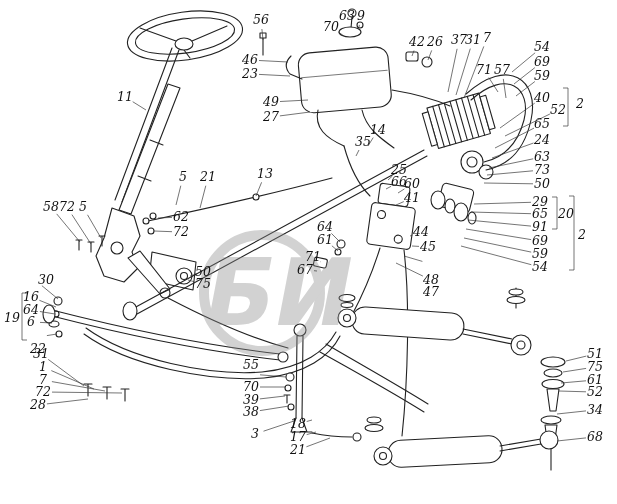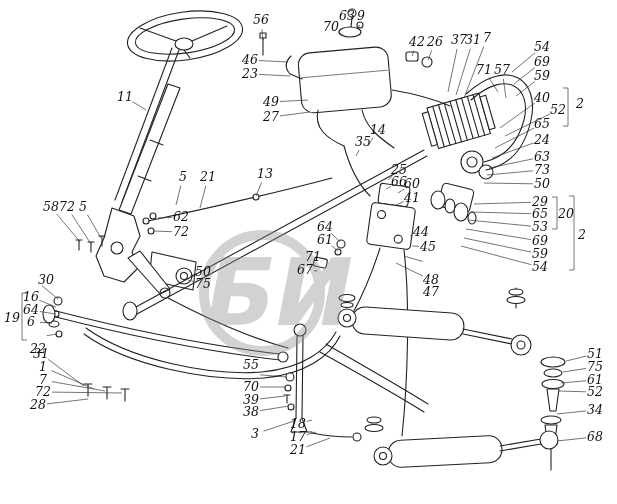--- a/index.html
+++ b/index.html
@@ -307,21 +307,21 @@
       <span class="part-label" style="left: 558px; top: 110px;">52</span>
       <span class="part-label" style="left: 580px; top: 104px;">2</span>
       <span class="part-label" style="left: 542px; top: 124px;">65</span>
       <span class="part-label" style="left: 542px; top: 140px;">24</span>
       <span class="part-label" style="left: 542px; top: 157px;">63</span>
       <span class="part-label" style="left: 542px; top: 170px;">73</span>
       <span class="part-label" style="left: 542px; top: 184px;">50</span>
       <span class="part-label" style="left: 540px; top: 202px;">29</span>
       <span class="part-label" style="left: 540px; top: 214px;">65</span>
       <span class="part-label" style="left: 566px; top: 214px;">20</span>
-      <span class="part-label" style="left: 540px; top: 227px;">53</span>
+      <span class="part-label" style="left: 540px; top: 227px;">91</span>
       <span class="part-label" style="left: 582px; top: 235px;">2</span>
       <span class="part-label" style="left: 540px; top: 241px;">69</span>
       <span class="part-label" style="left: 540px; top: 254px;">59</span>
       <span class="part-label" style="left: 540px; top: 267px;">54</span>
       <span class="part-label" style="left: 125px; top: 97px;">11</span>
       <span class="part-label" style="left: 271px; top: 102px;">49</span>
       <span class="part-label" style="left: 271px; top: 117px;">27</span>
       <span class="part-label" style="left: 378px; top: 130px;">14</span>
       <span class="part-label" style="left: 363px; top: 142px; text-align: right;">35</span>
       <span class="part-label" style="left: 399px; top: 170px;">25</span>

